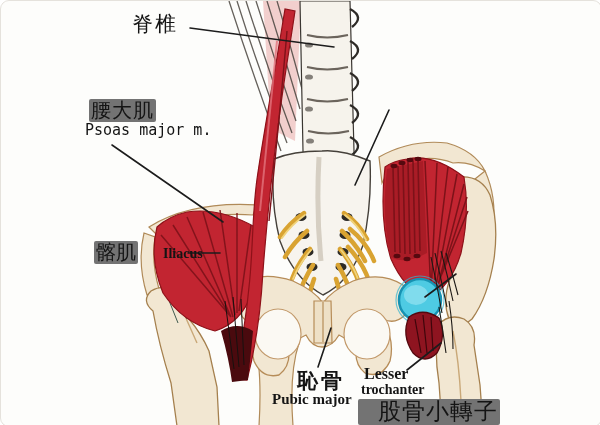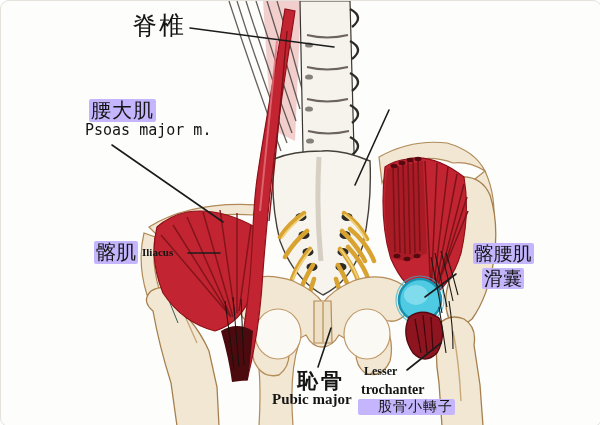--- a/index.html
+++ b/index.html
@@ -6,21 +6,21 @@
   .stage{
     position:relative;width:600px;height:425px;overflow:hidden;
     background:#fdfdfb;border:1px solid #e5e2dc;border-radius:9px;
     font-family:"Liberation Serif","DejaVu Serif",serif;
   }
   .stage svg{position:absolute;left:0;top:0;}
   .lbl{
     position:absolute;white-space:nowrap;color:#141414;
     font-family:"Liberation Serif","DejaVu Serif",serif;line-height:1.15;
   }
-  .hl{background:#c4b5fd;padding:0 2px;border-radius:2px;}
+  .hl{background:#737373;padding:0 2px;border-radius:2px;}
   .en-mono{font-family:"DejaVu Sans Mono","Liberation Mono",monospace;}
   .en-bold{font-family:"Liberation Serif","DejaVu Serif",serif;font-weight:700;}
 </style>
 </head>
 <body>
 
 <div class="stage">
 
   <svg width="600" height="425" viewBox="0 0 600 425">
 
@@ -137,34 +137,30 @@
       <path d="M189,27 L333,46"></path>
       <path d="M388,109 L354,184"></path>
       <path d="M111,144 L222,221"></path>
       <path d="M187,252 L219,252"></path>
       <path d="M455,273 L424,296"></path>
       <path d="M330,327 L317,366"></path>
       <path d="M440,342 L406,369"></path>
     </g>
   </svg>
 
-  <div class="lbl" style="left:131px;top:11px;font-size:25px;letter-spacing:2px;">脊椎</div>
+  <div class="lbl" style="left:131px;top:11px;font-size:21px;letter-spacing:2px;">脊椎</div>
 
   <div class="lbl hl" style="left:88px;top:98px;font-size:20px;letter-spacing:1px;">腰大肌</div>
   <div class="lbl en-mono" style="left:84px;top:121px;font-size:15px;">Psoas major m.</div>
 
 
   <div class="lbl hl" style="left:93px;top:240px;font-size:20px;">髂肌</div>
-  <div class="lbl en-bold" style="left:141px;top:245px;font-size:11px;">Iliacus</div>
+  <div class="lbl en-bold" style="left:162px;top:245px;font-size:14px;">Iliacus</div>
 
-  <div class="lbl" style="left:452px;top:241px;width:100px;text-align:center;line-height:24px;">
-    <div><span class="hl" style="font-size:19px;">髂腰肌</span></div>
-    <div><span class="hl" style="font-size:19px;">滑囊</span></div>
-  </div>
 
   <div class="lbl" style="left:296px;top:368px;font-size:21px;font-weight:700;letter-spacing:3px;">恥骨</div>
   <div class="lbl en-bold" style="left:271px;top:390px;font-size:15px;">Pubic major</div>
 
-  <div class="lbl en-bold" style="left:363px;top:364px;font-size:12px;">Lesser</div>
+  <div class="lbl en-bold" style="left:363px;top:364px;font-size:16px;">Lesser</div>
   <div class="lbl en-bold" style="left:360px;top:381px;font-size:14px;">trochanter</div>
-  <div class="lbl hl" style="left:357px;top:398px;font-size:14px;letter-spacing:1px;padding-left:20px;">股骨小轉子</div>
+  <div class="lbl hl" style="left:357px;top:398px;font-size:23px;letter-spacing:1px;padding-left:20px;">股骨小轉子</div>
 
 </div>
 
 </body></html>

